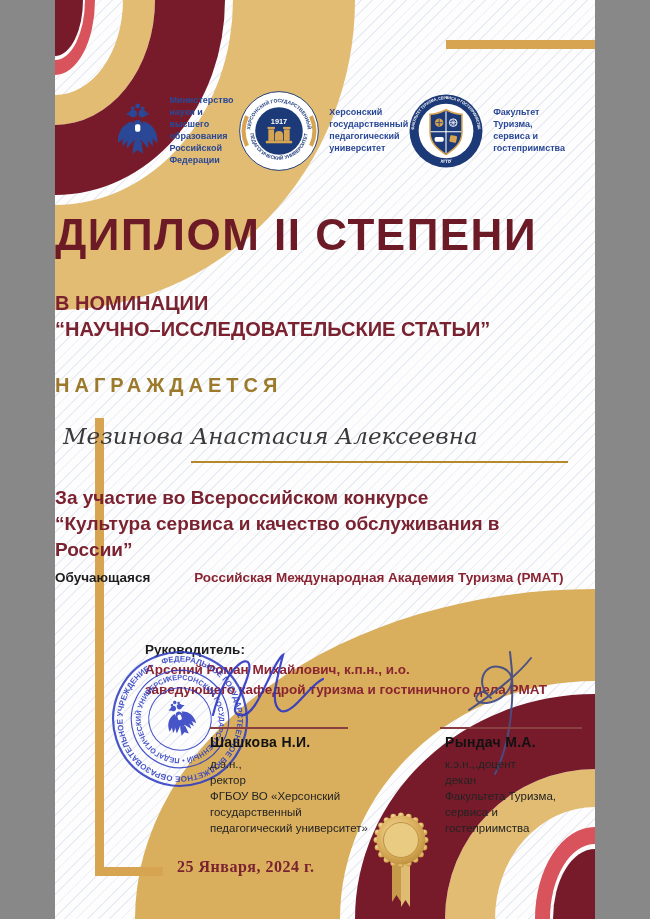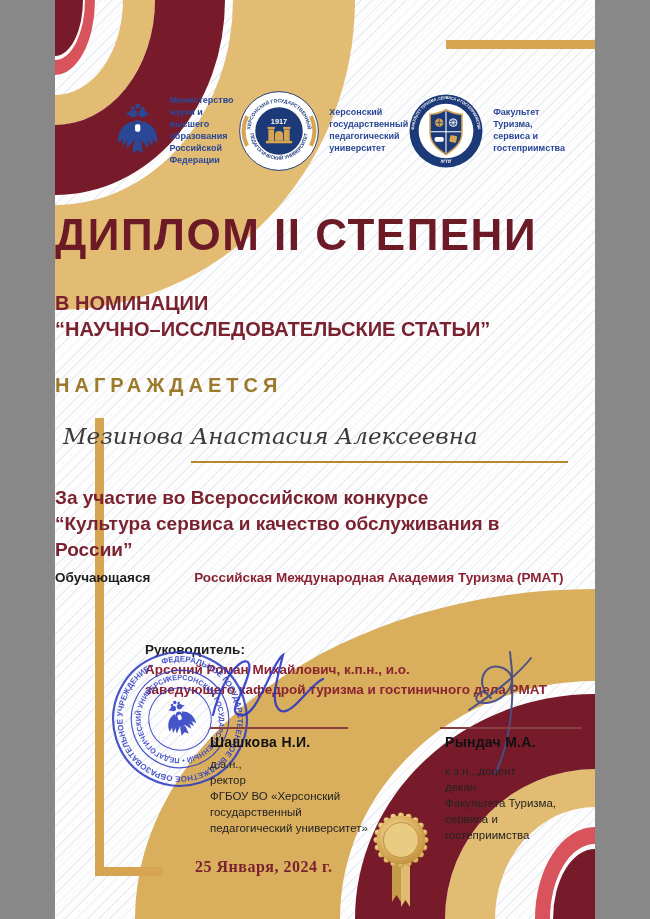--- a/index.html
+++ b/index.html
@@ -49,23 +49,23 @@
   .supervisor-value { color:#8a2332; }
 
   .sig-line { height:2px; background:#8a4040; }
   .sig-line-left  { left:155px; top:727px; width:138px; }
   .sig-line-right { left:385px; top:727px; width:142px; }
   .sig-name { font-size:14px; font-weight:bold; color:#111; letter-spacing:.3px; }
   .sig-name-left  { left:155px; top:734px; }
   .sig-name-right { left:390px; top:734px; }
   .sig-details { font-size:11.5px; color:#232323; line-height:16px; }
   .sig-details-left  { left:155px; top:756px; }
-  .sig-details-right { left:390px; top:756px;margin-top:7px; }
-
-  .date { left:122px; top:858px; font-family:"Liberation Serif",serif; font-weight:bold; font-size:16px; color:#7a2230; letter-spacing:.5px;margin-left:18px; }
+  .sig-details-right { left:390px; top:756px; }
+
+  .date { left:122px; top:858px; font-family:"Liberation Serif",serif; font-weight:bold; font-size:16px; color:#7a2230; letter-spacing:.5px; }
 </style>
 </head>
 <body>
 
 <svg width="0" height="0" style="position:absolute" aria-hidden="true">
   <defs>
     <g id="eagle-shape">
       <circle cx="30" cy="7" r="3.2"></circle>
       <circle cx="23.5" cy="10" r="2.4"></circle>
       <circle cx="36.5" cy="10" r="2.4"></circle>

